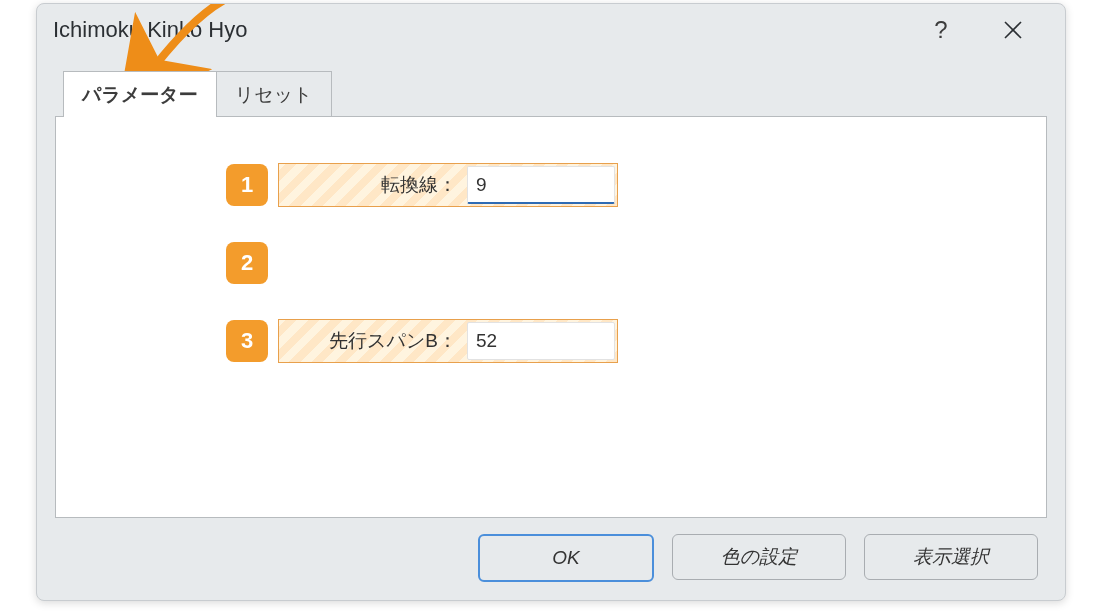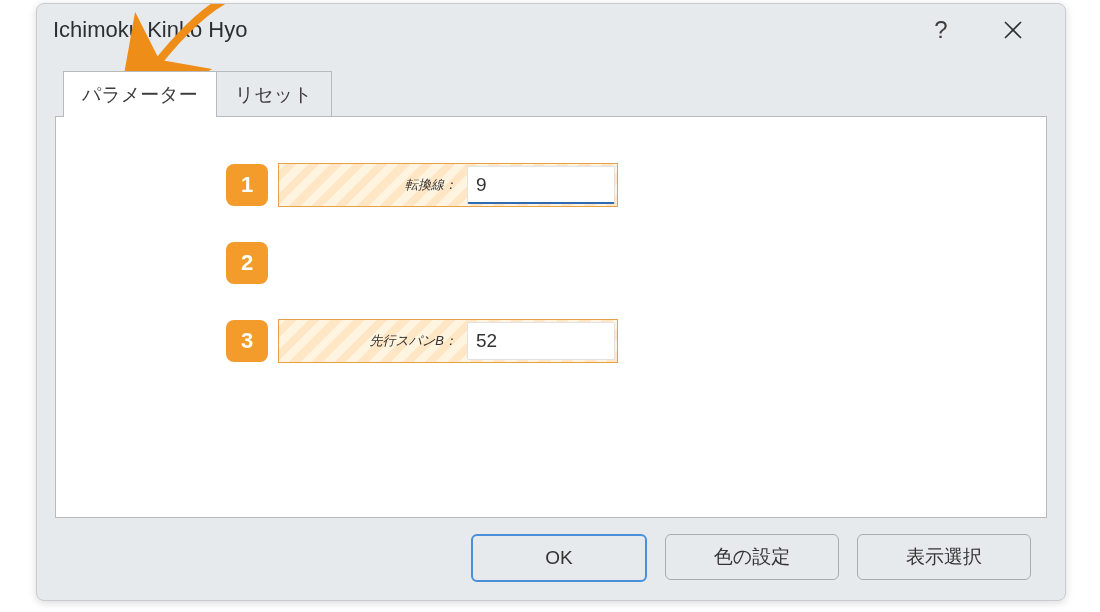--- a/index.html
+++ b/index.html
@@ -83,20 +83,21 @@
     border: 1px solid var(--tab-border);
     border-bottom: none;
     background: var(--win-bg);
     margin-right: -1px;
     position: relative;
     top: 1px;
   }
   .tab.active {
     background: var(--panel-bg);
     z-index: 2;
+    font-weight: bold;
   }
 
   .panel {
     background: var(--panel-bg);
     border: 1px solid var(--tab-border);
     height: 400px;
     position: relative;
   }
 
   .row {
@@ -136,24 +137,23 @@
     );
     padding: 2px;
   }
 
   .label-cell {
     min-width: 176px;
     display: flex;
     align-items: center;
     justify-content: flex-end;
     padding-right: 10px;
-    font-size: 13px;
+    font-size: 19px;
     white-space: nowrap;
     color: #333;
-    font-style: italic;
   }
 
   .input-cell {
     background: #ffffff;
     border: 1px solid #e2e2e2;
     border-radius: 2px;
   }
   .input-cell.focused {
     border-bottom: 2px solid #2f6bb3;
   }
@@ -164,24 +164,25 @@
     width: 130px;
     height: 36px;
     padding: 0 8px;
     font-size: 19px;
     font-family: inherit;
     color: #333;
   }
 
   .buttons {
     position: absolute;
-    right: 16px;
+    right: 9px;
     bottom: 0;
     display: flex;
     gap: 18px;
+    font-style: italic;
   }
   .btn {
     min-width: 172px;
     height: 44px;
     background: var(--win-bg);
     border: 1px solid var(--btn-border);
     border-radius: 6px;
     font-size: 19px;
     display: flex;
     align-items: center;

